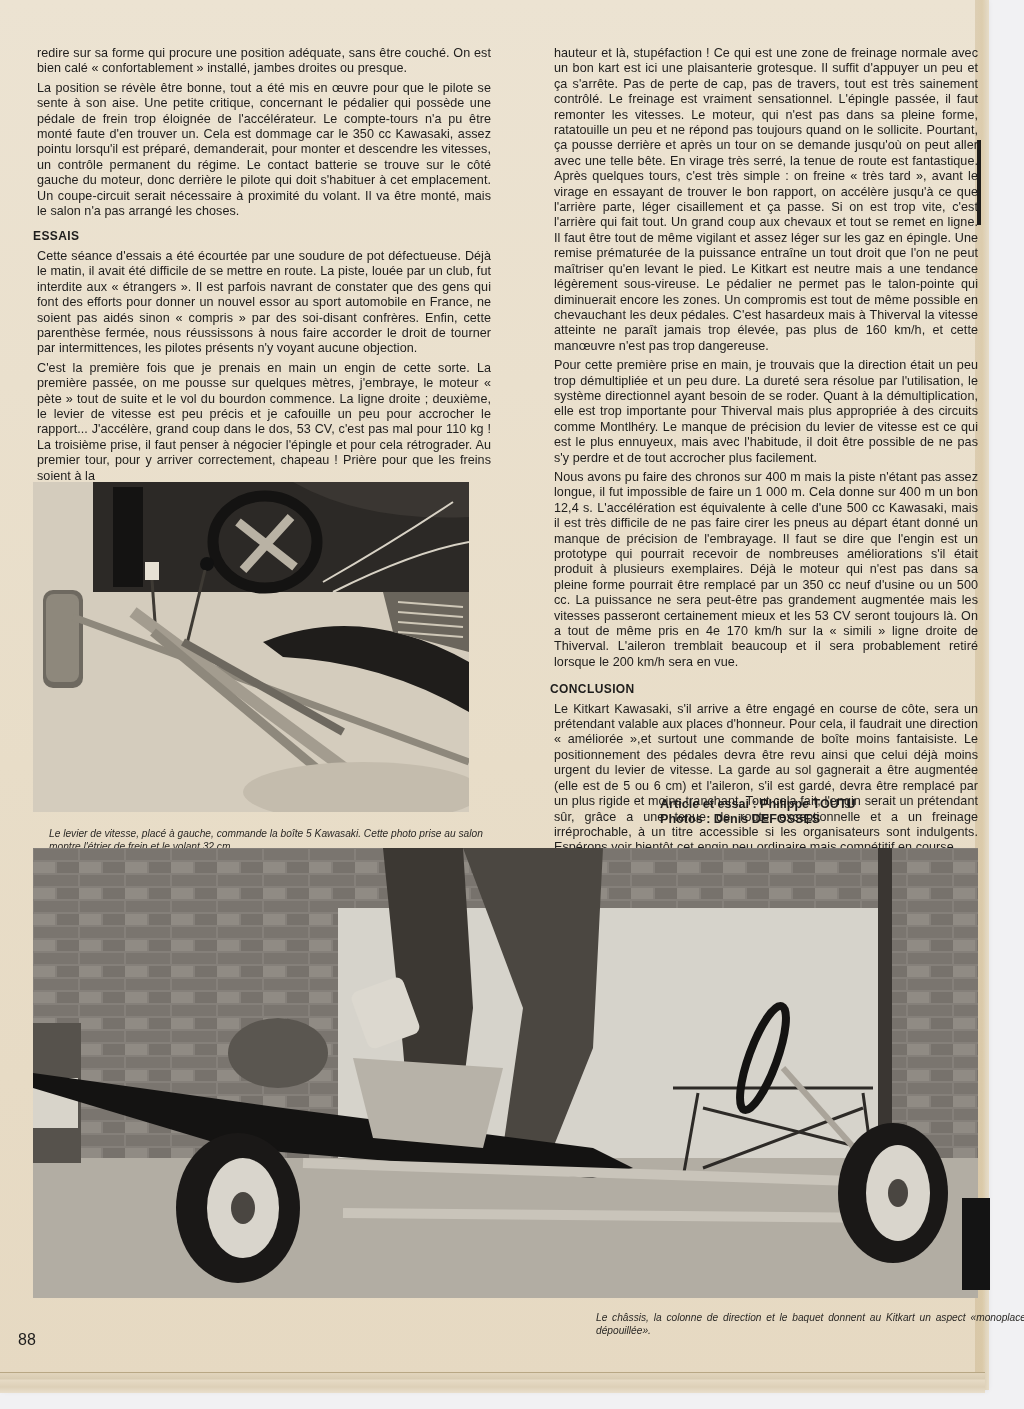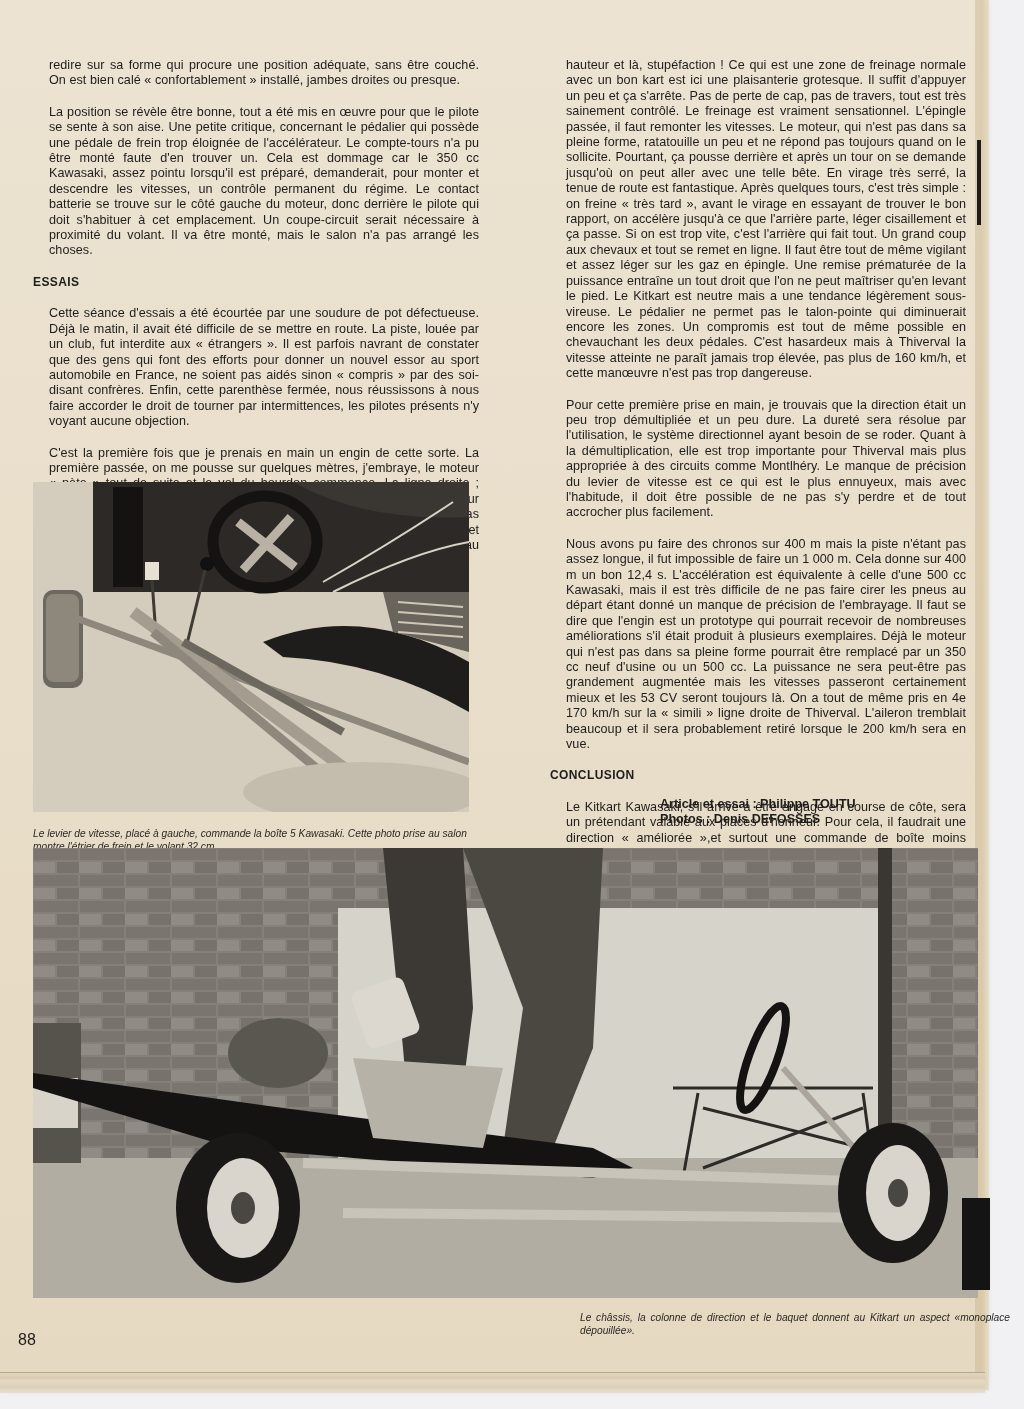--- a/index.html
+++ b/index.html
@@ -25,35 +25,36 @@
     border-top: 1px solid #b8a784;
   }
   .col {
     position: absolute;
     color: #1e1d1c;
     font-size: 12.6px;
     line-height: 15.4px;
     text-align: justify;
     letter-spacing: 0.05px;
   }
-  .col p { margin: 16px; }
+  .col p { margin: 4px; }
   .col-left { left: 33px; top: 42px; width: 462px; }
   .col-right { left: 550px; top: 42px; width: 432px; }
   .heading {
     font-weight: bold; font-size: 12px; margin: 10px 0 4px 0 !important;
     letter-spacing: 0.4px;
   }
   .byline {
     position: absolute; left: 660px; top: 797px; width: 280px;
     text-align: left; font-weight: bold; font-size: 12.6px; line-height: 15px;
     color: #1e1d1c;
   }
   .caption {
     position: absolute; font-style: italic; font-size: 10.2px; line-height: 12.5px;
     color: #2a2825;
+    margin-left: 16px;
   }
   .cap-top { left: 33px; top: 818px; width: 450px; }
   .cap-bottom { left: 580px; top: 1302px; width: 430px; text-align: justify; }
   .page-number {
     position: absolute; left: 18px; top: 1331px; font-size: 16px; color: #1e1d1c;
   }
   .photo {
     position: absolute; overflow: hidden;
     background: #5a5650;
   }

